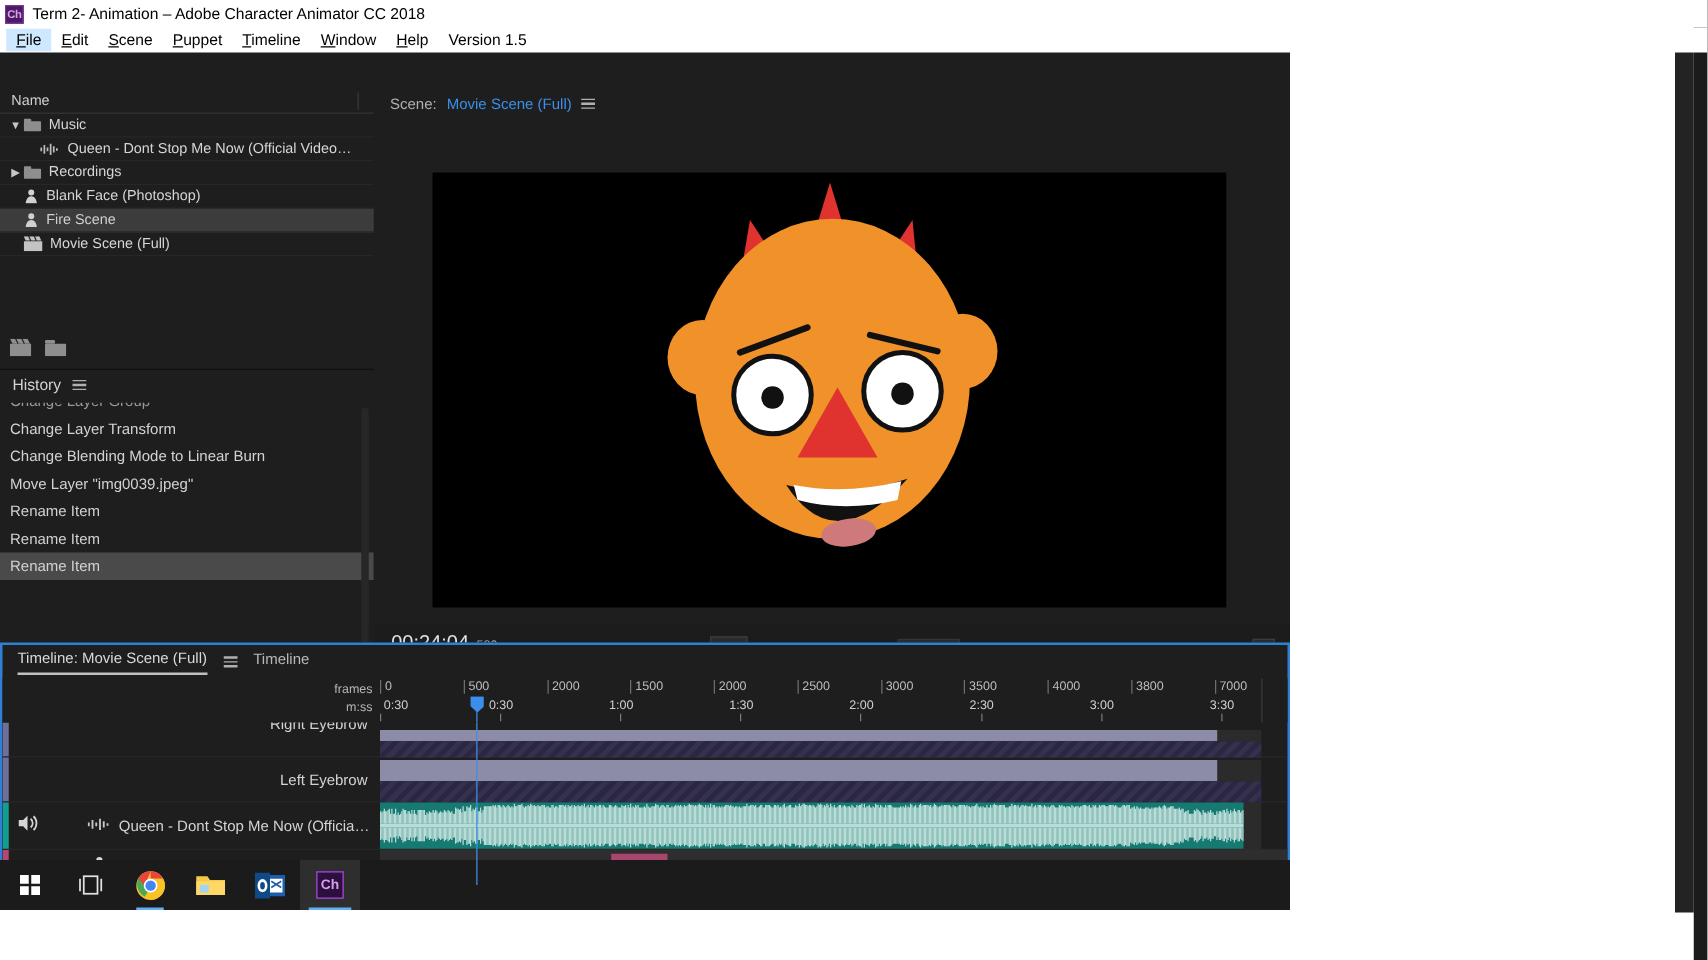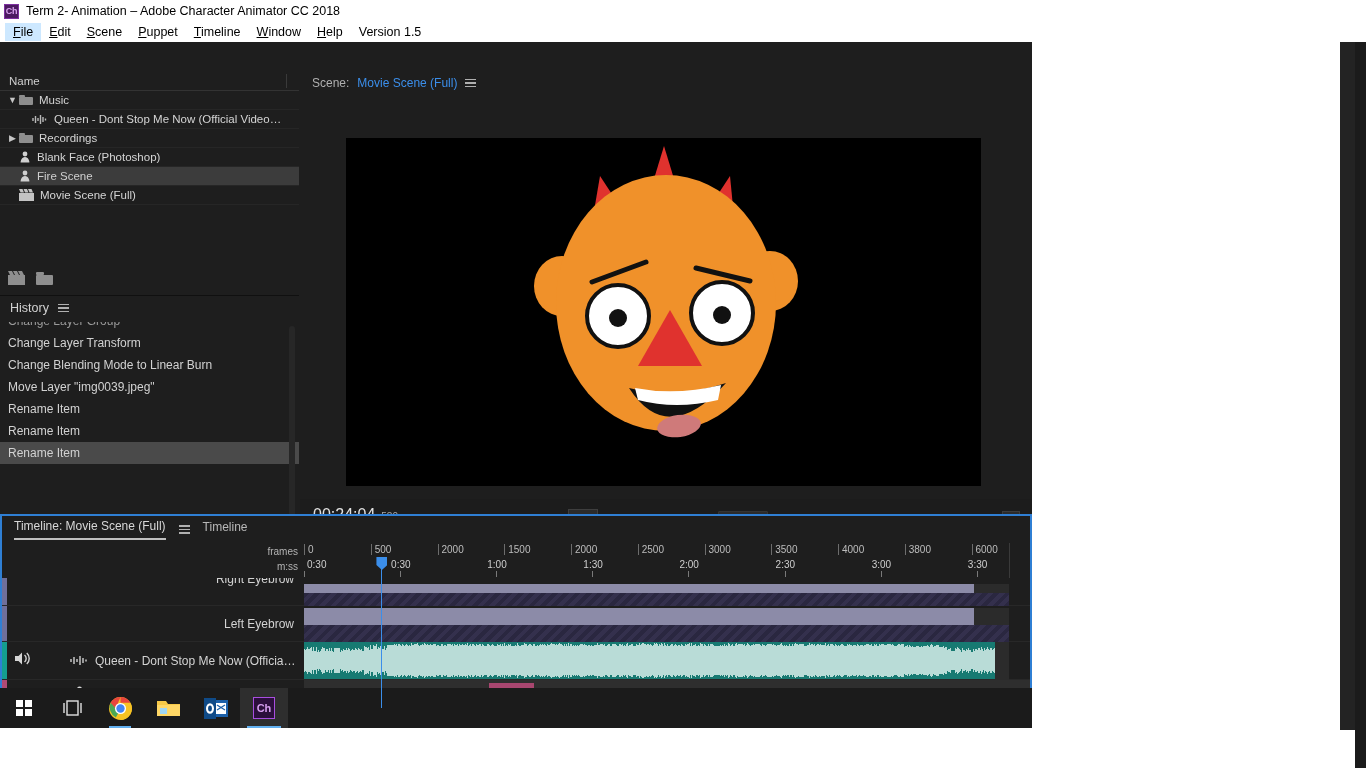--- a/index.html
+++ b/index.html
@@ -483,21 +483,21 @@
             <div class="rt-frame" style="left: 0px;">0</div>
             <div class="rt-frame" style="left: 66.75px;">500</div>
             <div class="rt-frame" style="left: 133.5px;">2000</div>
             <div class="rt-frame" style="left: 200.25px;">1500</div>
             <div class="rt-frame" style="left: 267px;">2000</div>
             <div class="rt-frame" style="left: 333.75px;">2500</div>
             <div class="rt-frame" style="left: 400.5px;">3000</div>
             <div class="rt-frame" style="left: 467.25px;">3500</div>
             <div class="rt-frame" style="left: 534px;">4000</div>
             <div class="rt-frame" style="left: 600.75px;">3800</div>
-            <div class="rt-frame" style="left: 667.5px;">6000</div>
+            <div class="rt-frame" style="left: 667.5px;">7000</div>
             <div class="rt-time" style="left: 3px;">0:30</div>
             <div class="rt-tick" style="left: 0px;"></div>
             <div class="rt-time" style="left: 87.12px;">0:30</div>
             <div class="rt-tick" style="left: 96.12px;"></div>
             <div class="rt-time" style="left: 183.24px;">1:00</div>
             <div class="rt-tick" style="left: 192.24px;"></div>
             <div class="rt-time" style="left: 279.36px;">1:30</div>
             <div class="rt-tick" style="left: 288.36px;"></div>
             <div class="rt-time" style="left: 375.48px;">2:00</div>
             <div class="rt-tick" style="left: 384.48px;"></div>

